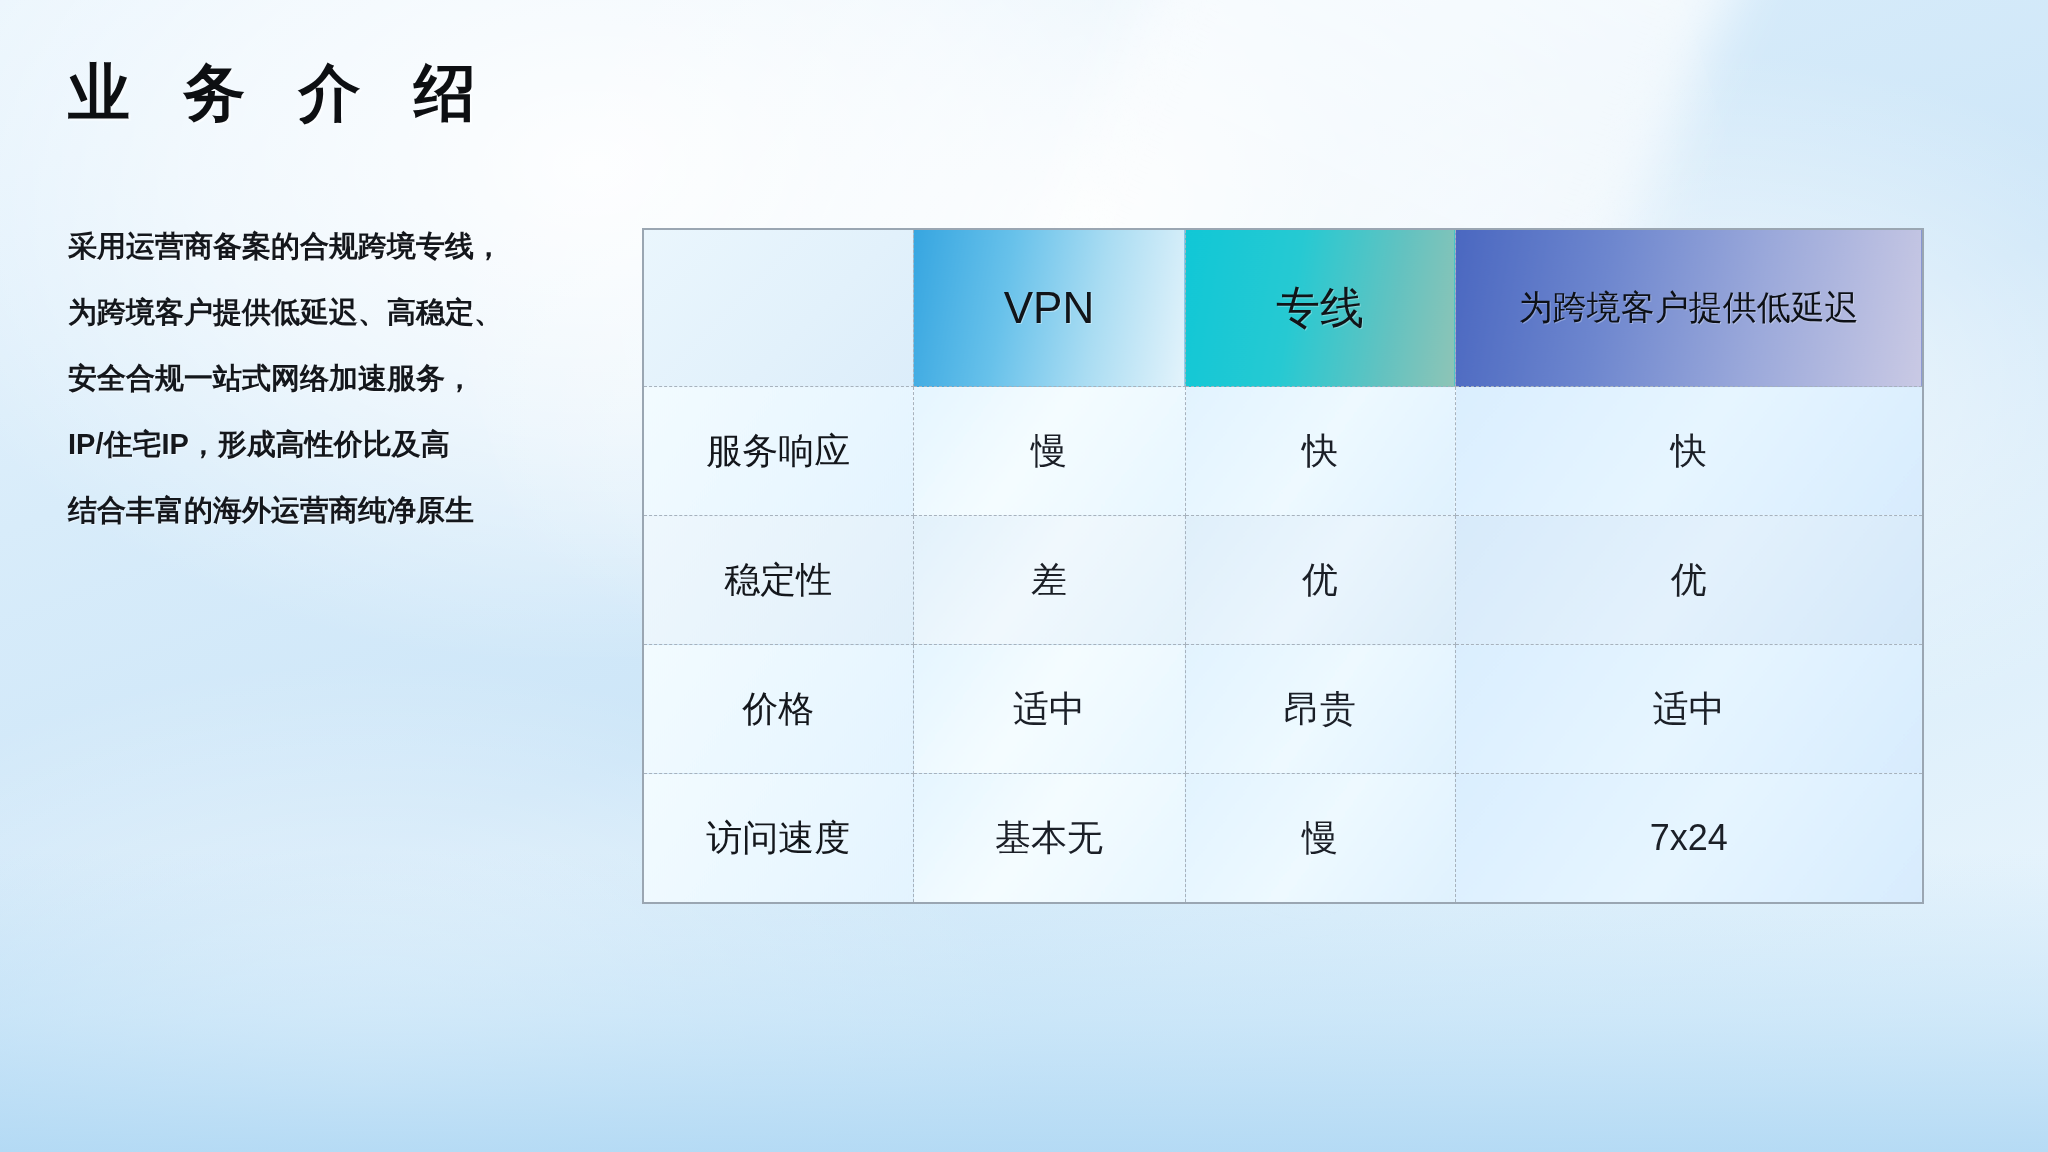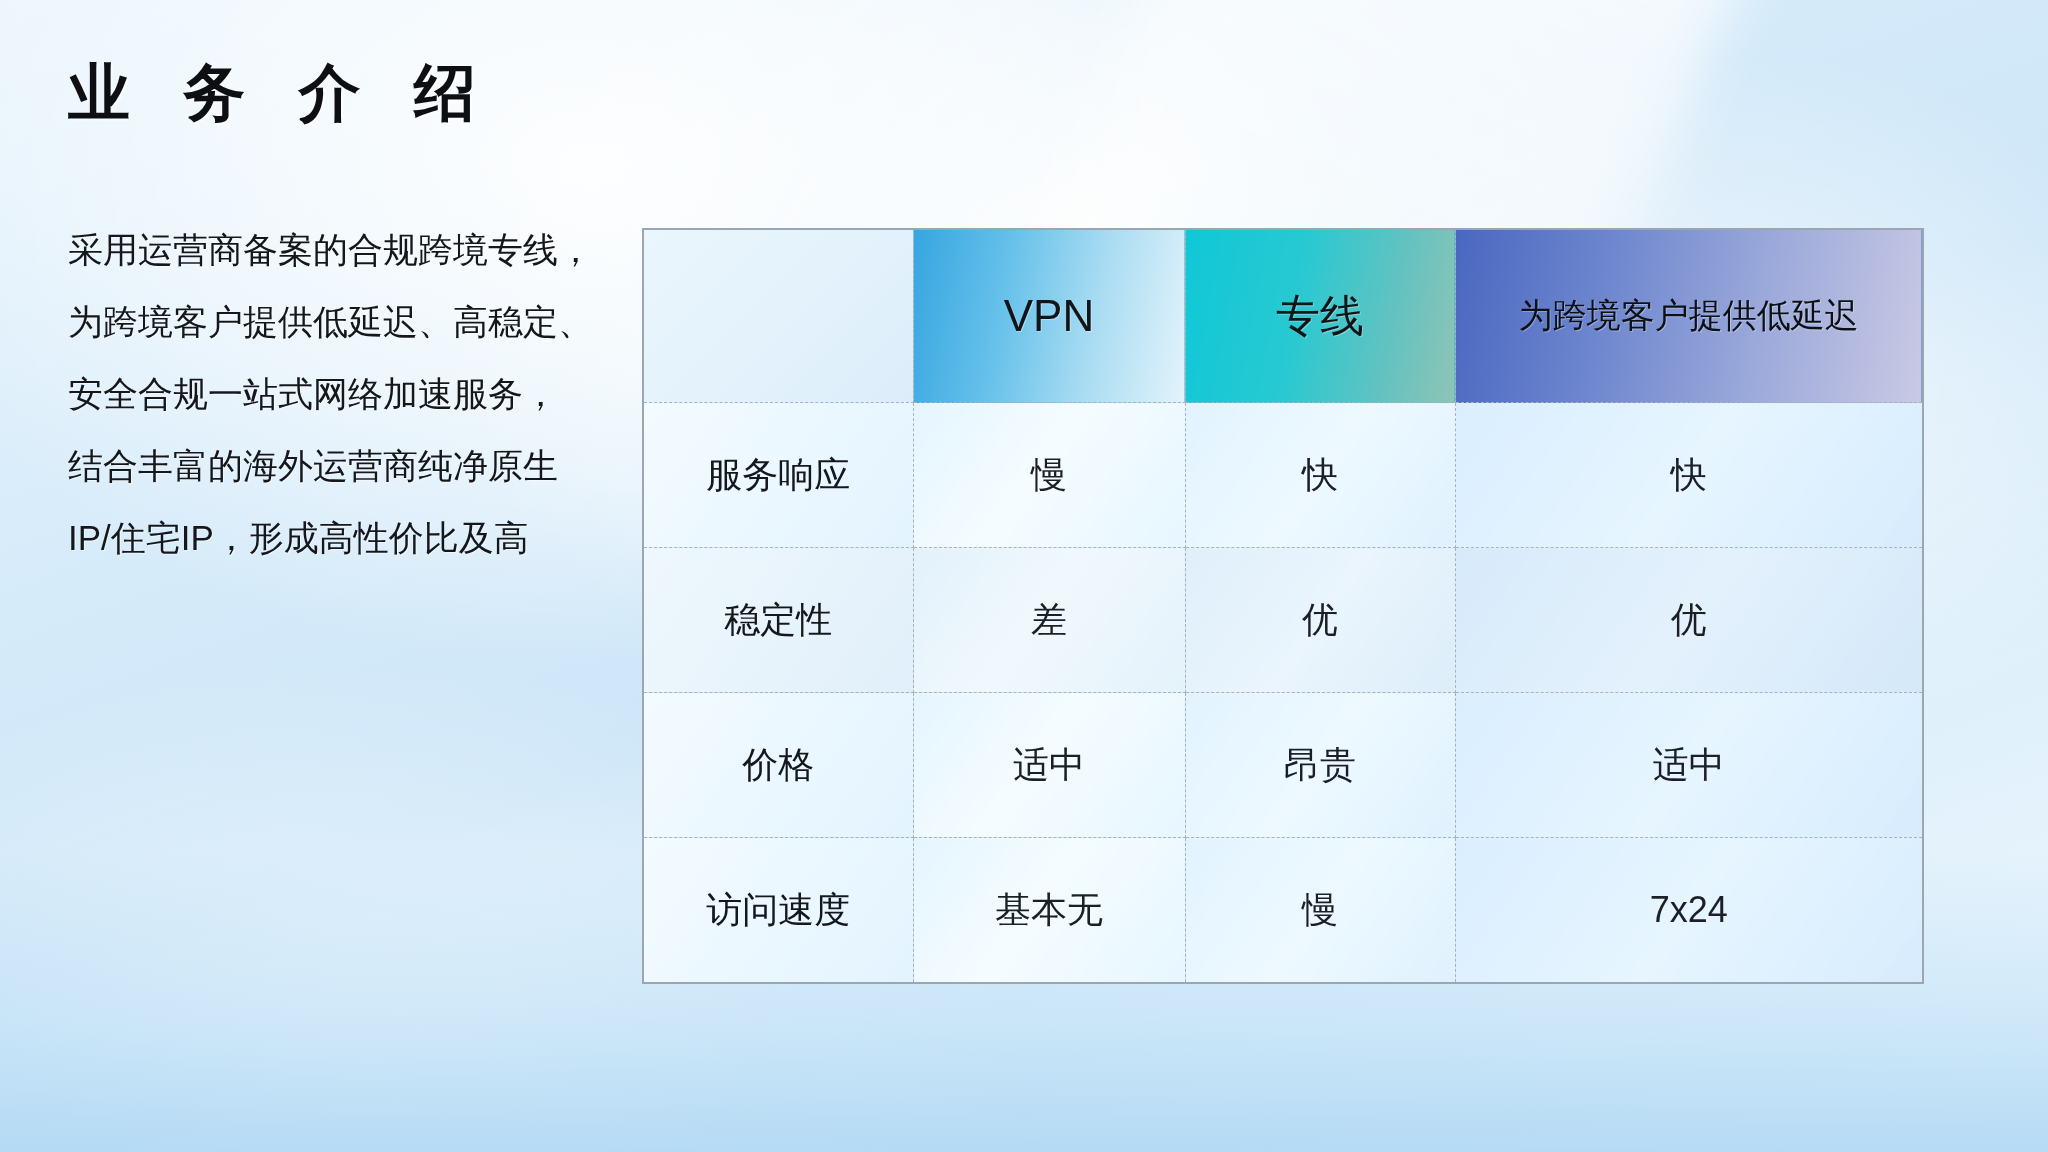--- a/index.html
+++ b/index.html
@@ -46,35 +46,35 @@
     position:absolute;left:68px;top:51px;
     font-size:62px;font-weight:bold;color:#0d0f12;
     letter-spacing:18px;
     text-shadow:2px 2px 0 rgba(255,255,255,0.55);
     white-space:nowrap;
   }
   #intro-paragraph{
     position:absolute;left:68px;top:232px;width:560px;
   }
   .intro-line{
-    font-size:35px;font-weight:normal;color:#14171c;
+    font-size:29px;font-weight:bold;color:#14171c;
     line-height:1;margin-bottom:37px;white-space:nowrap;
     text-shadow:1px 1px 0 rgba(255,255,255,0.5);
   }
   
   #comparison-table{
     position:absolute;left:642px;top:228px;
     width:1280px;
     border-collapse:collapse;
     border:2px solid #9aa6b2;
     table-layout:fixed;
   }
   #comparison-table td,#comparison-table th{
     border:1px dashed #a7b2bd;
-    padding:12px;
+    padding:4px;
     text-align:center;
     vertical-align:middle;
     font-weight:normal;
   }
   .hdr{height:148px;}
   .hdr-blank{
     background:linear-gradient(135deg,#eaf6fd 0%,#e2f1fb 60%,#dcedfa 100%);
   }
   .hdr-vpn{
     background:linear-gradient(100deg,#36a5e0 0%,#67c1ea 34%,#a9dcf2 66%,#e3f3fb 100%);
@@ -112,22 +112,22 @@
 <div id="bg-band"></div>
 
 <div id="stage">
 
   <div id="page-title">业 务 介 绍</div>
 
   <div id="intro-paragraph">
     <div class="intro-line">采用运营商备案的合规跨境专线，</div>
     <div class="intro-line">为跨境客户提供低延迟、高稳定、</div>
     <div class="intro-line">安全合规一站式网络加速服务，</div>
+    <div class="intro-line">IP/住宅IP，形成高性价比及高</div>
     <div class="intro-line">结合丰富的海外运营商纯净原生</div>
-    <div class="intro-line">IP/住宅IP，形成高性价比及高</div>
   </div>
 
   <table id="comparison-table">
     <colgroup>
       <col style="width:270px">
       <col style="width:272px">
       <col style="width:270px">
       <col style="width:468px">
     </colgroup>
     <thead>

